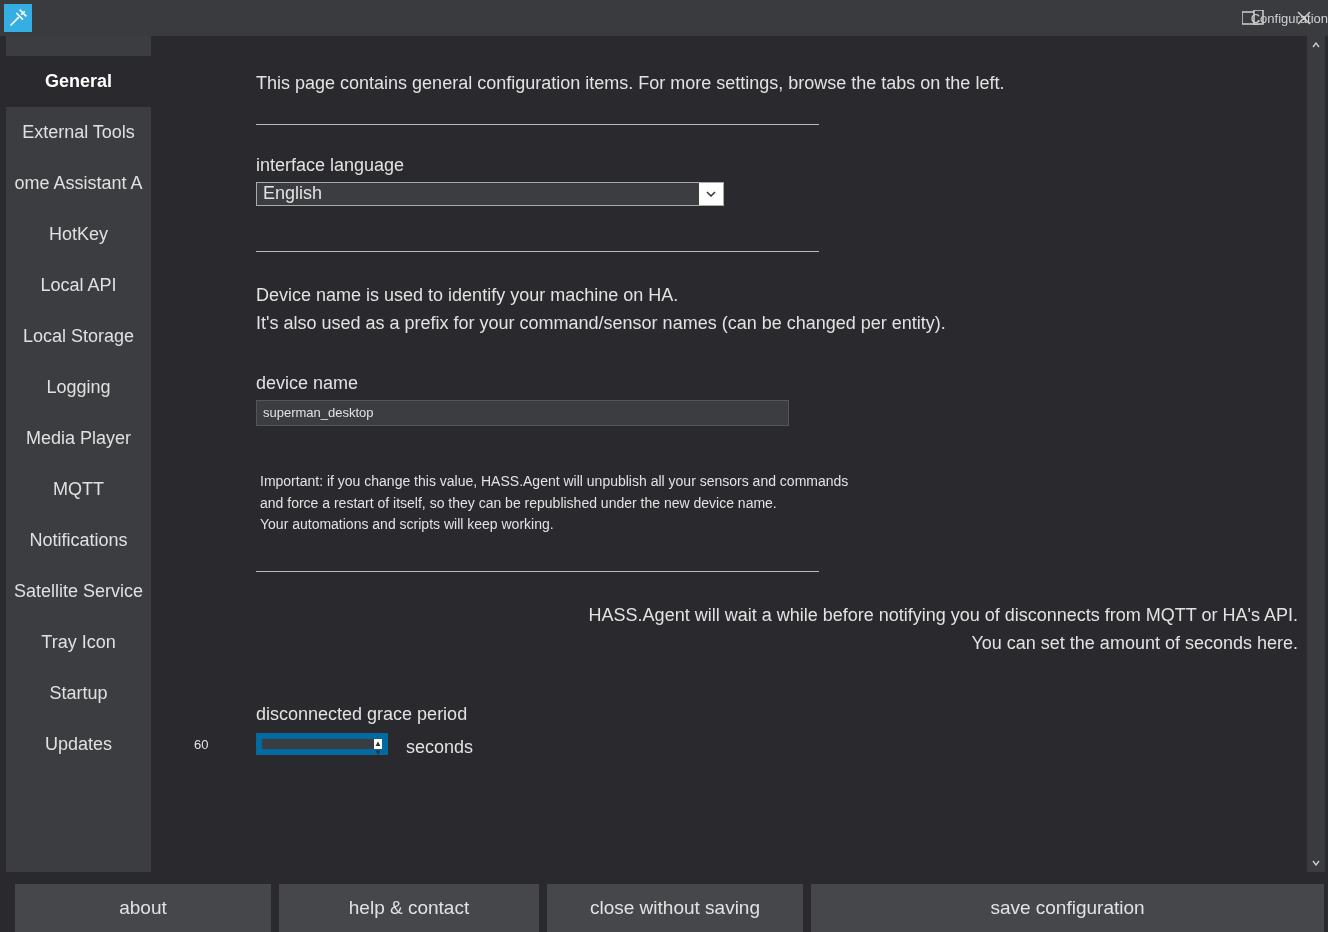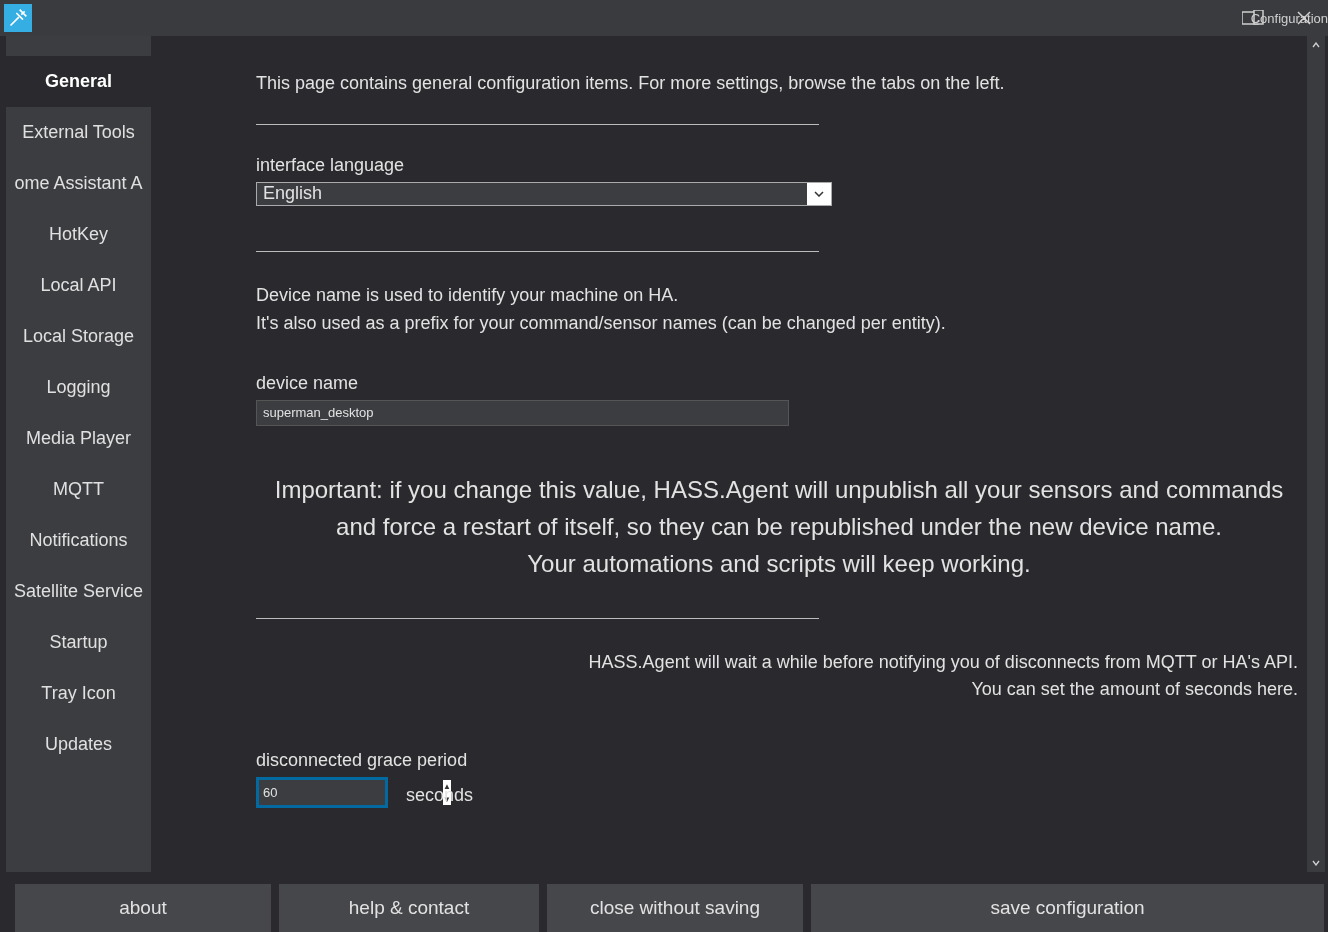--- a/index.html
+++ b/index.html
@@ -113,21 +113,21 @@
       border: none;
       border-top: 1px solid #bcbcbc;
       width: 563px;
       margin-bottom: 30px;
     }
     .label {
       font-size: 18px;
       margin-bottom: 6px;
     }
     .combo {
-      width: 576px;
+      width: 468px;
       height: 24px;
       display: flex;
       border: 1px solid #aaa;
       margin-bottom: 45px;
     }
     .combo-text {
       flex: 1;
       background: #3c3d41;
       color: #e2e2e2;
       font-size: 18px;
@@ -152,38 +152,38 @@
       width: 533px;
       height: 26px;
       background: #3c3d41;
       border: 1px solid #555;
       color: #e2e2e2;
       font-size: 13px;
       padding: 2px 6px;
       margin-bottom: 45px;
     }
     .important {
-      font-size: 24px;
+      font-size: 14px;
       line-height: 1.55;
       margin-bottom: 35px;
       padding-left: 4px;
-      text-align: center;
     }
     .disconnect-row {
       display: flex;
       align-items: center;
       gap: 18px;
       margin-top: 6px;
     }
     .numinput {
       width: 132px;
-      height: 31px;
+      height: 22px;
       background: #3c3d41;
-      border: 3px solid #0369a1;
-      display: flex;
+      border: 6px solid #0369a1;
+      display: flex;
+      justify-content: flex-end;
     }
     .numinput-text {
       flex: 1;
       color: #e2e2e2;
       font-size: 13px;
       padding: 2px 4px;
       background: transparent;
       border: none;
     }
     .numinput-buttons {
@@ -285,22 +285,22 @@
     <div class="sidebar-item">External Tools</div>
     <div class="sidebar-item">ome Assistant A</div>
     <div class="sidebar-item">HotKey</div>
     <div class="sidebar-item">Local API</div>
     <div class="sidebar-item">Local Storage</div>
     <div class="sidebar-item">Logging</div>
     <div class="sidebar-item">Media Player</div>
     <div class="sidebar-item">MQTT</div>
     <div class="sidebar-item">Notifications</div>
     <div class="sidebar-item">Satellite Service</div>
+    <div class="sidebar-item">Tray Icon</div>
     <div class="sidebar-item">Startup</div>
-    <div class="sidebar-item">Tray Icon</div>
     <div class="sidebar-item">Updates</div>
   </div>
 
   <div class="content">
     <div class="intro">This page contains general configuration items. For more settings, browse the tabs on the left.</div>
     <hr class="divider">
 
     <div class="label">interface language</div>
     <div class="combo">
       <div class="combo-text">English</div>

